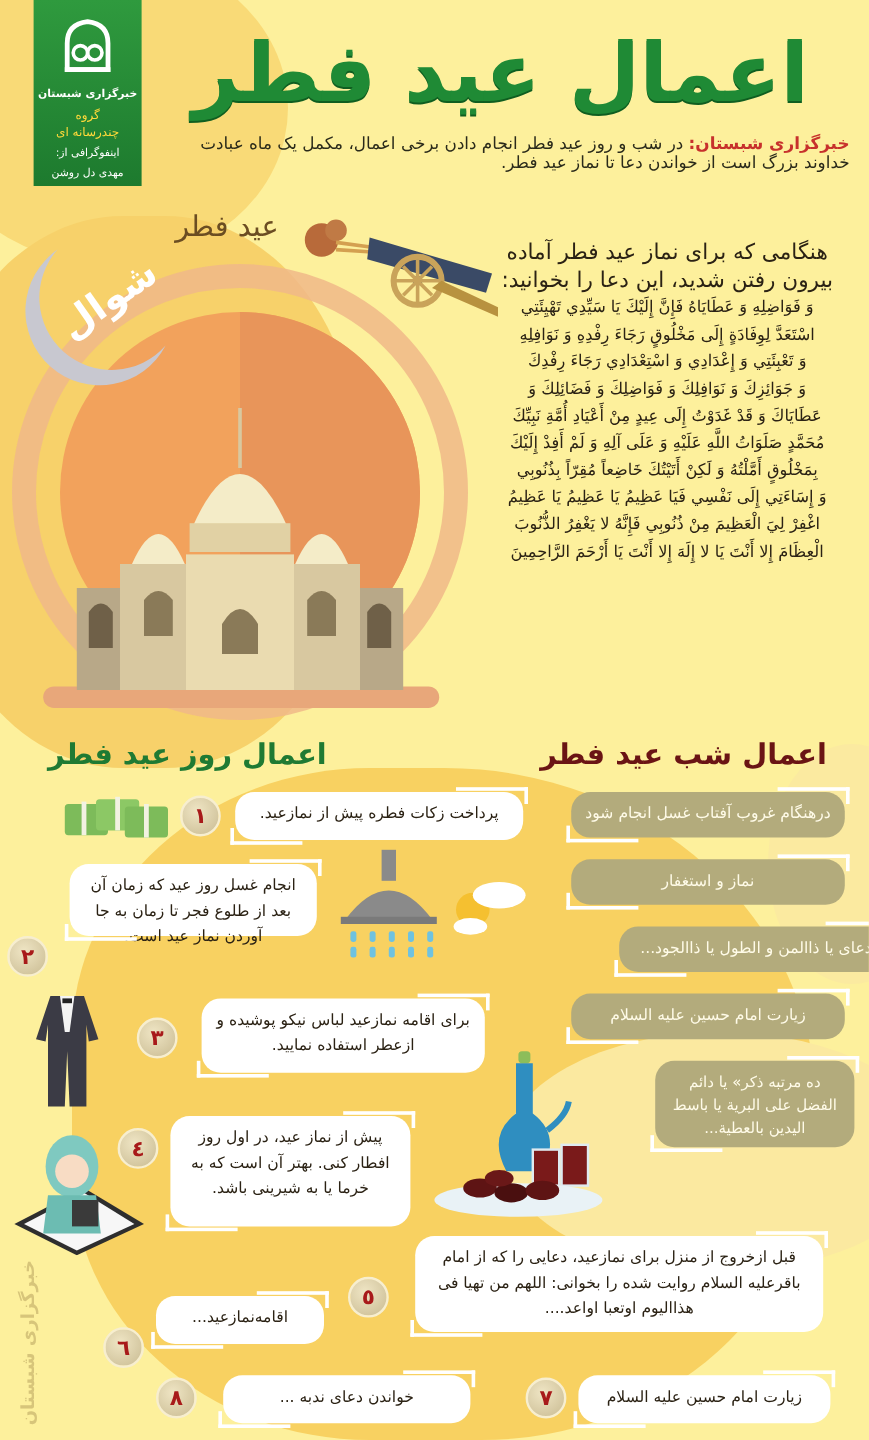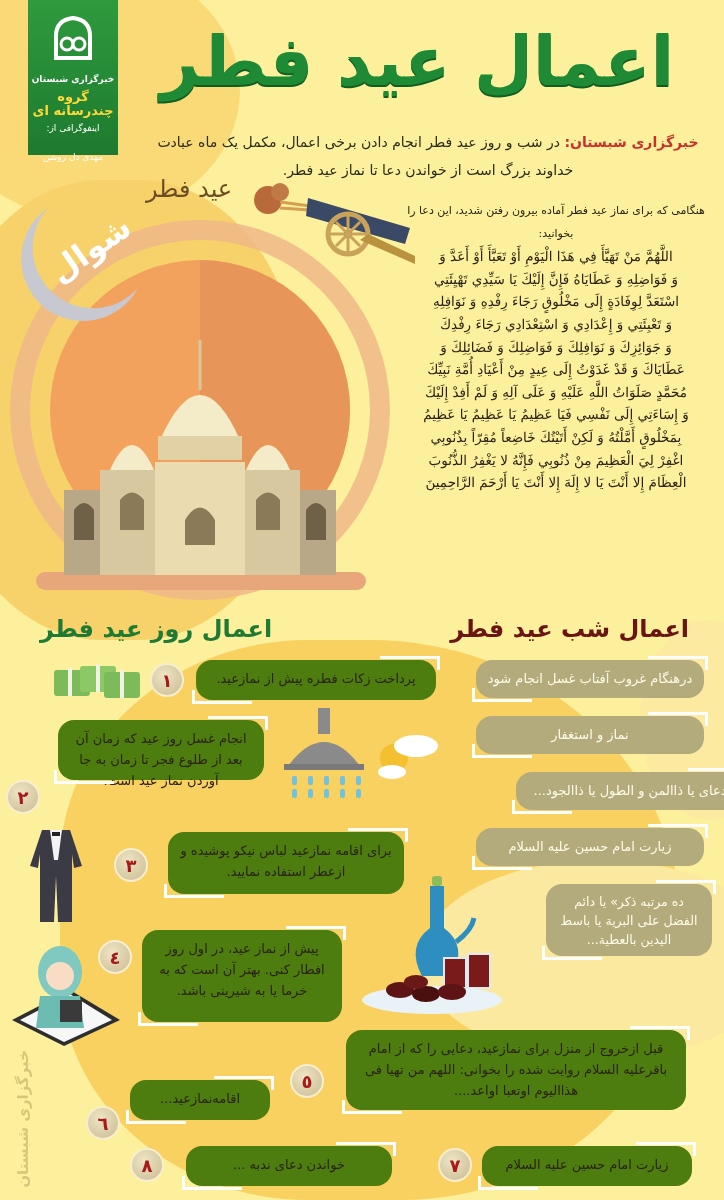--- a/index.html
+++ b/index.html
@@ -16,50 +16,50 @@
   .blob { position: absolute; border-radius: 50%; }
 
   
   .logo-box {
     left: 28px; top: 0; width: 90px; height: 155px;
     background: linear-gradient(180deg, #2f9a3e, #1d7a2e);
     color: #fff; text-align: center; direction: rtl;
   }
   .logo-box .emblem { margin: 14px auto 6px; width: 50px; height: 50px; }
   .logo-box .agency { font-size: 9px; font-weight: bold; }
-  .logo-box .group { font-size: 13px; color: #ffd93a; font-weight: bold; line-height: 14px; margin-top: 6px; }
+  .logo-box .group { font-size: 10px; color: #ffd93a; font-weight: normal; line-height: 14px; margin-top: 6px; }
   .logo-box .credit { font-size: 9px; line-height: 13px; margin-top: 4px; }
 
   .main-title {
     right: 50px; top: 22px; font-size: 68px; font-weight: bold;
     color: #1f8a35; letter-spacing: 2px;
     text-shadow: 0 2px 0 #0f5e20;
   }
   .intro {
-    right: 16px; top: 128px; width: 560px; text-align: center;
-    font-size: 14px; line-height: 28px; color: #2a2a1a;
+    right: 16px; top: 112px; width: 560px; text-align: right;
+    font-size: 14px; line-height: 16px; color: #2a2a1a;
   }
   .intro .src { color: #c7312c; font-weight: bold; }
 
   .eid-label { left: 146px; top: 175px; font-size: 24px; color: #6b4d22; }
 
   .dua-block {
     right: 18px; top: 200px; width: 300px; text-align: center;
     font-size: 13.5px; line-height: 22.6px; color: #2b2214;
     font-family: "DejaVu Serif", serif;
   }
-  .dua-block .lead { font-family: "DejaVu Sans", sans-serif; font-size: 11px; }
+  .dua-block .lead { font-family: "DejaVu Sans", sans-serif; font-size: 18px; }
 
   .section-title { font-size: 24px; font-weight: bold; }
   .day-title { left: 40px; top: 615px; color: #1f7a33; }
   .night-title { right: 35px; top: 615px; color: #6a1414; }
 
   
   .day-card {
-    background: #4d7c0f; border-radius: 16px; color: #2b2214;
+    background: #ffffff; border-radius: 16px; color: #2b2214;
     font-size: 13px; line-height: 21px; text-align: center;
     padding: 8px 12px;
     box-shadow: inset 0 0 0 0 transparent;
   }
   .corner-tr { position: absolute; right: -4px; top: -4px; width: 60px; height: 14px;
     border-top: 3px solid #fff; border-right: 3px solid #fff; }
   .corner-bl { position: absolute; left: -4px; bottom: -4px; width: 60px; height: 14px;
     border-bottom: 3px solid #fff; border-left: 3px solid #fff; }
 
   .num {
@@ -96,21 +96,21 @@
   <svg class="emblem" viewBox="0 0 50 50">
     <path d="M8 44 L8 22 Q8 6 25 4 Q42 6 42 22 L42 44 Z" fill="none" stroke="#fff" stroke-width="4"></path>
     <circle cx="19" cy="30" r="6" fill="none" stroke="#fff" stroke-width="3"></circle>
     <circle cx="31" cy="30" r="6" fill="none" stroke="#fff" stroke-width="3"></circle>
     <rect x="6" y="42" width="38" height="4" fill="#fff"></rect>
   </svg>
   <div class="agency">خبرگزاری شبستان</div>
   <div class="group">گروه</div>
   <div class="group" style="margin-top:0">چندرسانه ای</div>
   <div class="credit">اینفوگرافی از:</div>
-  <div class="credit" style="margin-top:16px">مهدی دل روشن</div>
+  <div class="credit" style="margin-top:4px">مهدی دل روشن</div>
 </div>
 
 <div class="abs main-title">اعمال عید فطر</div>
 
 <div class="abs intro">
   <span class="src">خبرگزاری شبستان:</span><span> در شب و روز عید فطر انجام دادن برخی اعمال، مکمل یک ماه عبادت خداوند بزرگ است از خواندن دعا تا نماز عید فطر.</span>
 </div>
 
 <div class="abs eid-label">عید فطر</div>
 <svg class="abs" style="left:250px; top:178px;" width="170" height="90" viewBox="0 0 170 90">
@@ -148,29 +148,28 @@
   <path d="M74 310 Q84 296 94 310 L94 340 L74 340 Z" fill="#6f6048"></path>
   <path d="M306 310 Q316 296 326 310 L326 340 L306 340 Z" fill="#6f6048"></path>
 </svg>
 <svg class="abs" style="left:10px; top:200px;" width="140" height="140" viewBox="0 0 140 140">
   <path d="M38 8 A62 62 0 1 0 128 88 A52 52 0 1 1 38 8 Z" fill="#c8c8d0"></path>
 </svg>
 <div class="abs" style="left:45px; top:230px; color:#fff; font-size:32px; font-weight:bold; transform:rotate(-35deg);">شوال</div>
 
 <div class="abs dua-block">
   <div class="lead">هنگامی که برای نماز عید فطر آماده بیرون رفتن شدید، این دعا را بخوانید:</div>
-  <div>اللَّهُمَّ مَنْ تَهَيَّأَ فِي هَذَا الْيَوْمِ أَوْ تَعَبَّأَ أَوْ أَعَدَّ وَ</div>
   <div>وَ فَوَاضِلِهِ وَ عَطَايَاهُ فَإِنَّ إِلَيْكَ يَا سَيِّدِي تَهْيِئَتِي</div>
   <div>اسْتَعَدَّ لِوِفَادَةٍ إِلَى مَخْلُوقٍ رَجَاءَ رِفْدِهِ وَ نَوَافِلِهِ</div>
   <div>وَ تَعْبِئَتِي وَ إِعْدَادِي وَ اسْتِعْدَادِي رَجَاءَ رِفْدِكَ</div>
   <div>وَ جَوَائِزِكَ وَ نَوَافِلِكَ وَ فَوَاضِلِكَ وَ فَضَائِلِكَ وَ</div>
   <div>عَطَايَاكَ وَ قَدْ غَدَوْتُ إِلَى عِيدٍ مِنْ أَعْيَادِ أُمَّةِ نَبِيِّكَ</div>
   <div>مُحَمَّدٍ صَلَوَاتُ اللَّهِ عَلَيْهِ وَ عَلَى آلِهِ وَ لَمْ أَفِدْ إِلَيْكَ</div>
+  <div>بِمَخْلُوقٍ أَمَّلْتُهُ وَ لَكِنْ أَتَيْتُكَ خَاضِعاً مُقِرّاً بِذُنُوبِي</div>
   <div>وَ إِسَاءَتِي إِلَى نَفْسِي فَيَا عَظِيمُ يَا عَظِيمُ يَا عَظِيمُ</div>
-  <div>بِمَخْلُوقٍ أَمَّلْتُهُ وَ لَكِنْ أَتَيْتُكَ خَاضِعاً مُقِرّاً بِذُنُوبِي</div>
   <div>اغْفِرْ لِيَ الْعَظِيمَ مِنْ ذُنُوبِي فَإِنَّهُ لا يَغْفِرُ الذُّنُوبَ</div>
   <div>الْعِظَامَ إِلا أَنْتَ يَا لا إِلَهَ إِلا أَنْتَ يَا أَرْحَمَ الرَّاحِمِينَ</div>
 </div>
 
 <div class="abs section-title day-title">اعمال روز عید فطر</div>
 <div class="abs section-title night-title">اعمال شب عید فطر</div>
 
 <div class="abs night-card" style="left:476px; top:660px; width:228px; height:38px;">
   <span>درهنگام غروب آفتاب غسل انجام شود</span>
   <span class="corner-tr"></span>

